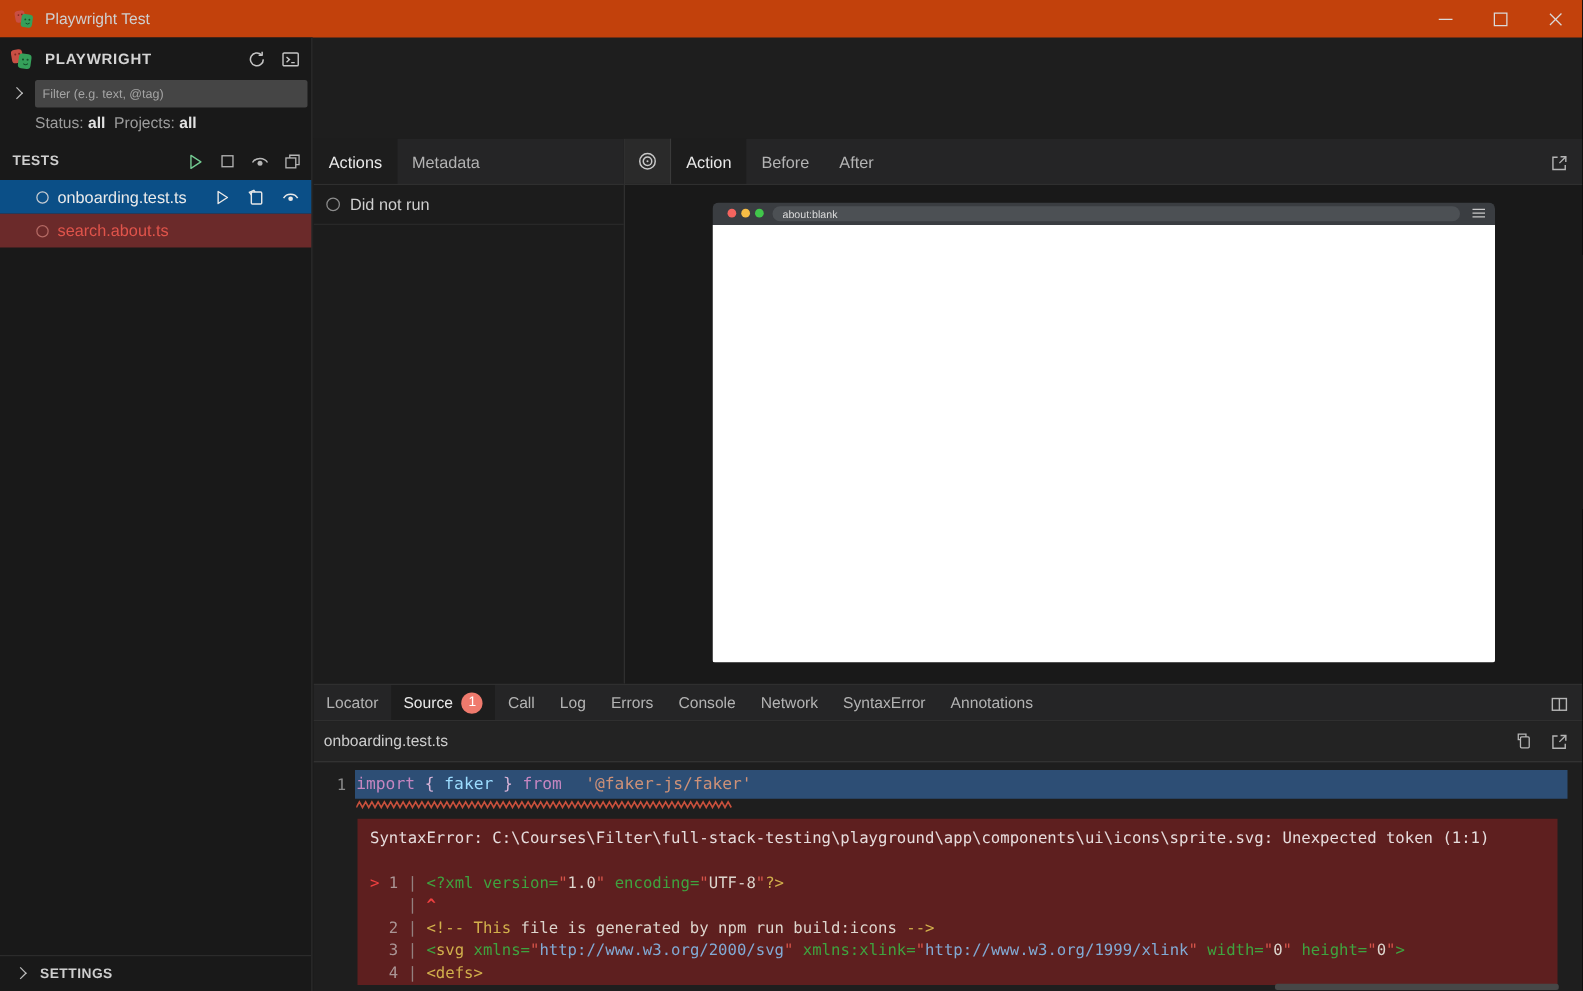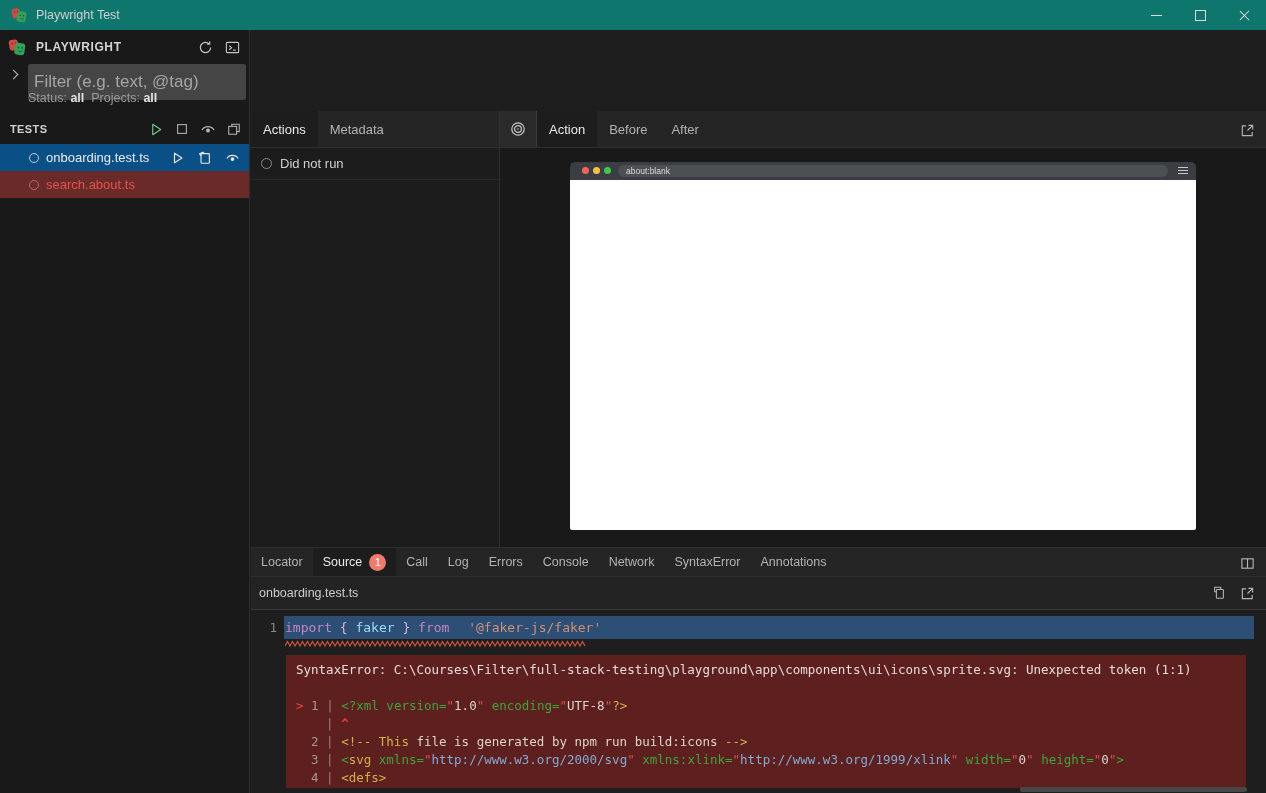--- a/index.html
+++ b/index.html
@@ -1,41 +1,41 @@
 <!DOCTYPE html>
 <html><head>
 <meta charset="utf-8">
 <style>
   html,body{margin:0;padding:0;background:#000;}
   #app{position:relative;width:1266px;height:793px;background:#1e1e1e;overflow:hidden;
        font-family:"Liberation Sans",sans-serif;color:#cccccc;-webkit-font-smoothing:antialiased;}
   .abs{position:absolute;}
 
   
-  #titlebar{left:0;top:0;width:1266px;height:30px;background:#0f766e;display:flex;align-items:center;}
+  #titlebar{left:0;top:0;width:1266px;height:30px;background:#c2410c;display:flex;align-items:center;}
   #titlebar .title{font-size:12.5px;color:#cfcfcf;margin-left:8px;}
   .win-controls{position:absolute;right:0;top:0;height:30px;display:flex;}
   .win-btn{width:44px;height:30px;display:flex;align-items:center;justify-content:center;}
   .ic-min{width:11px;height:1px;background:#dadada;}
   .ic-max{width:9px;height:9px;border:1px solid #dadada;}
   .ic-close{position:relative;width:11px;height:11px;}
   .ic-close:before,.ic-close:after{content:"";position:absolute;left:5px;top:-1px;width:1.4px;height:13px;background:#dadada;}
   .ic-close:before{transform:rotate(45deg);} .ic-close:after{transform:rotate(-45deg);}
 
   
   #sidebar{left:0;top:30px;width:250px;height:763px;background:#191919;border-right:1px solid #2d2d2d;box-sizing:border-box;}
   .pw-row{position:absolute;top:4px;left:0;right:0;height:26px;display:flex;align-items:center;}
   .pw-row .label{font-size:12px;font-weight:bold;letter-spacing:.6px;color:#d4d4d4;margin-left:10px;}
   .pw-icons{position:absolute;right:8px;display:flex;gap:9px;}
   .icon-btn{width:18px;height:18px;display:flex;align-items:center;justify-content:center;}
   .filter-row{position:absolute;top:33px;left:0;right:0;height:24px;}
   .chev{display:inline-block;width:6px;height:6px;border-right:1.6px solid #bdbdbd;border-bottom:1.6px solid #bdbdbd;transform:rotate(-45deg);}
   .filter-row .chev{position:absolute;left:10px;top:8px;}
-  #filter-input{position:absolute;left:28px;top:1px;width:206px;height:36px;background:#454545;border:none;border-radius:2px;
-     color:#dddddd;font-size:17px;padding:0 6px;font-family:"Liberation Sans",sans-serif;outline:none;}
+  #filter-input{position:absolute;left:28px;top:1px;width:206px;height:22px;background:#454545;border:none;border-radius:2px;
+     color:#dddddd;font-size:10px;padding:0 6px;font-family:"Liberation Sans",sans-serif;outline:none;}
   #filter-input::placeholder{color:#a5a5a5;}
   .status-row{position:absolute;top:61px;left:28px;font-size:12.5px;color:#9c9c9c;}
   .status-row b{color:#e2e2e2;font-weight:600;}
   .tests-header{position:absolute;top:87px;left:0;right:0;height:24px;display:flex;align-items:center;}
   .tests-header .label{font-size:11px;font-weight:bold;letter-spacing:.4px;color:#cfcfcf;margin-left:10px;}
   .tests-header .hdr-icons{position:absolute;right:6px;display:flex;gap:8px;}
   .test-row{position:absolute;left:0;right:0;height:27px;display:flex;align-items:center;}
   .test-row.sel{background:#0b4f87;}
   .test-row.fail{background:#6b2a2a;}
   .st-circle{width:8px;height:8px;border-radius:50%;border:1.5px solid #c8cdd3;margin-left:29px;flex:none;}
@@ -227,20 +227,24 @@
           </svg>
         </span>
       </span>
     </div>
 
     <div class="test-row fail" style="top:141px;">
       <span class="st-circle"></span>
       <span class="fname">search.about.ts</span>
     </div>
 
+    <div class="settings-row">
+      <span class="chev"></span>
+      <span class="label">SETTINGS</span>
+    </div>
   </div>
 
 
   <div id="snapshot-pane" class="abs">
     <div class="strip">
       <div class="target-box">
         <svg width="16" height="16" viewBox="0 0 16 16" fill="none" stroke="#c8c8c8" stroke-width="1.2">
           <circle cx="8" cy="8" r="6.2"></circle>
             <circle cx="8" cy="8" r="3.4"></circle>
             <circle cx="8" cy="8" r="0.8" fill="#c8c8c8" stroke="none"></circle>

